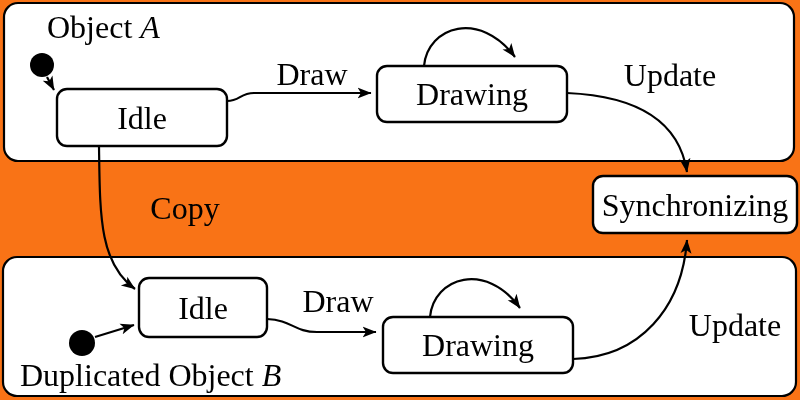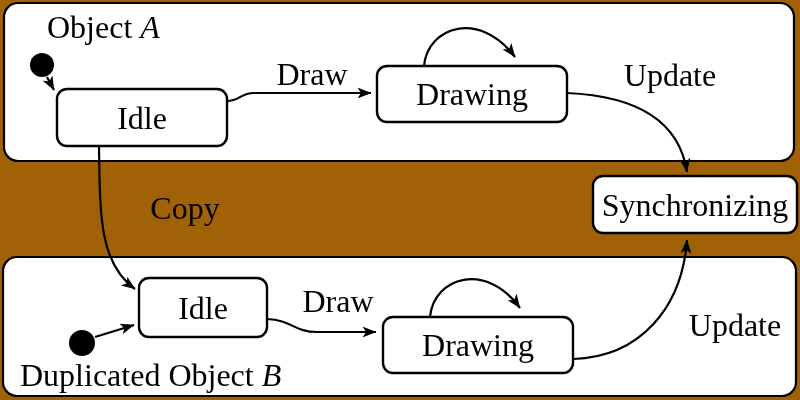--- a/index.html
+++ b/index.html
@@ -4,21 +4,21 @@
 <style>
   html, body {
     margin: 0;
     padding: 0;
     background: #ffffff;
   }
   #stage {
     position: relative;
     width: 800px;
     height: 400px;
-    background: #a16207;
+    background: #f97316;
     overflow: hidden;
   }
   svg {
     display: block;
     font-family: "Liberation Serif", "DejaVu Serif", serif;
   }
   .container-box {
     fill: #ffffff;
     stroke: #000000;
     stroke-width: 2.2;

